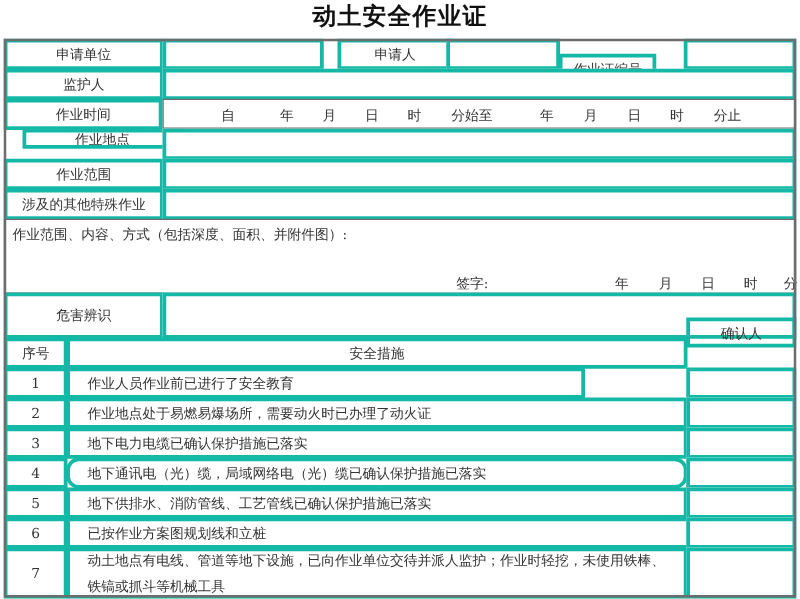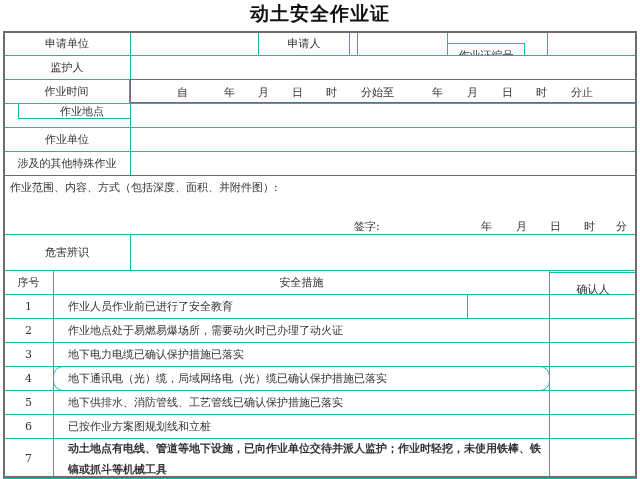--- a/index.html
+++ b/index.html
@@ -25,21 +25,21 @@
     font-family: "DejaVu Sans", "Liberation Sans", sans-serif;
     font-weight: bold;
     font-size: 19px;
     line-height: 26px;
     color: #111;
     letter-spacing: 1px;
   }
   .cell {
     position: absolute;
     box-sizing: border-box;
-    border: 1px solid #14b8a6;
+    border: 3px solid #14b8a6;
     font-size: 11px;
     color: #333;
     display: flex;
     align-items: center;
     justify-content: center;
     white-space: nowrap;
     overflow: hidden;
   }
   .cell.input {
     background: #fff;
@@ -81,39 +81,40 @@
     color: #333;
   }
   .scope .label {
     position: absolute;
     left: 6px;
     top: 4px;
   }
   .scope .sig span {
     position: absolute;
     top: 43px;
+    margin-left: 11px;
   }
   .step-text {
     padding-left: 14px;
     justify-content: flex-start;
   }
   .multi {
     white-space: normal;
     line-height: 21px;
     align-items: center;
   }
 </style>
 </head>
 <body>
 
 <div class="title">动土安全作业证</div>
 
 <div class="cell" style="left:3px;top:31px;width:128px;height:25px;">申请单位</div>
 <div class="cell input" style="left:130px;top:31px;width:129px;height:25px;"></div>
-<div class="cell" style="left:258px;top:31px;width:92px;height:25px;">申请人</div>
+<div class="cell" style="left:270px;top:31px;width:92px;height:25px;">申请人</div>
 <div class="cell input" style="left:357px;top:31px;width:91px;height:25px;"></div>
 <div class="cell" style="left:447px;top:43px;width:78px;height:25px;">作业证编号</div>
 <div class="cell input" style="left:547px;top:31px;width:90px;height:25px;"></div>
 
 <div class="cell" style="left:3px;top:55px;width:128px;height:25px;">监护人</div>
 <div class="cell input" style="left:130px;top:55px;width:507px;height:25px;"></div>
 
 <div class="cell" style="left:3px;top:79px;width:127px;height:25px;">作业时间</div>
 <div class="time-row">
   <span style="left:46px;">自</span>
@@ -125,21 +126,21 @@
   <span style="left:301px;">年</span>
   <span style="left:336px;">月</span>
   <span style="left:371px;">日</span>
   <span style="left:405px;">时</span>
   <span style="left:440px;">分止</span>
 </div>
 
 <div class="cell" style="left:18px;top:103px;width:128px;height:16px;">作业地点</div>
 <div class="cell input" style="left:130px;top:103px;width:507px;height:25px;"></div>
 
-<div class="cell" style="left:3px;top:127px;width:128px;height:25px;">作业单位</div>
+<div class="cell" style="left:3px;top:127px;width:128px;height:25px;">作业范围</div>
 <div class="cell input" style="left:130px;top:127px;width:507px;height:25px;"></div>
 
 <div class="cell" style="left:3px;top:151px;width:128px;height:25px;">涉及的其他特殊作业</div>
 <div class="cell input" style="left:130px;top:151px;width:507px;height:25px;"></div>
 
 <div class="scope">
   <span class="label">作业范围、内容、方式（包括深度、面积、并附件图）:</span>
   <div class="sig">
     <span style="left:350px;">签字:</span>
     <span style="left:477px;">年</span>
@@ -148,21 +149,21 @@
     <span style="left:580px;">时</span>
     <span style="left:612px;">分</span>
   </div>
 </div>
 
 <div class="cell" style="left:3px;top:234px;width:128px;height:37px;">危害辨识</div>
 <div class="cell input" style="left:130px;top:234px;width:507px;height:37px;"></div>
 
 <div class="cell" style="left:3px;top:270px;width:51px;height:25px;">序号</div>
 <div class="cell" style="left:53px;top:270px;width:497px;height:25px;">安全措施</div>
-<div class="cell" style="left:549px;top:272px;width:88px;height:35px;">确认人</div>
+<div class="cell" style="left:549px;top:254px;width:88px;height:24px;">确认人</div>
 
 <div>
   <div class="cell" style="left:3px;top:294px;width:51px;height:25px;">1</div>
   <div class="cell step-text" style="left:53px;top:294px;width:415px;height:25px;">作业人员作业前已进行了安全教育</div>
   <div class="cell input" style="left:549px;top:294px;width:88px;height:25px;"></div>
 </div>
 <div>
   <div class="cell" style="left:3px;top:318px;width:51px;height:25px;">2</div>
   <div class="cell step-text" style="left:53px;top:318px;width:497px;height:25px;">作业地点处于易燃易爆场所，需要动火时已办理了动火证</div>
   <div class="cell input" style="left:549px;top:318px;width:88px;height:25px;"></div>
@@ -182,17 +183,17 @@
   <div class="cell step-text" style="left:53px;top:390px;width:497px;height:25px;">地下供排水、消防管线、工艺管线已确认保护措施已落实</div>
   <div class="cell input" style="left:549px;top:390px;width:88px;height:25px;"></div>
 </div>
 <div>
   <div class="cell" style="left:3px;top:414px;width:51px;height:25px;">6</div>
   <div class="cell step-text" style="left:53px;top:414px;width:545px;height:25px;">已按作业方案图规划线和立桩</div>
   <div class="cell input" style="left:549px;top:414px;width:88px;height:25px;"></div>
 </div>
 <div>
   <div class="cell" style="left:3px;top:438px;width:51px;height:41px;">7</div>
-  <div class="cell step-text multi" style="left:53px;top:438px;width:497px;height:41px;padding-right:8px;font-weight:bold;">动土地点有电线、管道等地下设施，已向作业单位交待并派人监护；作业时轻挖，未使用铁棒、铁镐或抓斗等机械工具</div>
+  <div class="cell step-text multi" style="left:53px;top:438px;width:497px;height:41px;padding-right:8px;">动土地点有电线、管道等地下设施，已向作业单位交待并派人监护；作业时轻挖，未使用铁棒、铁镐或抓斗等机械工具</div>
   <div class="cell input" style="left:549px;top:438px;width:88px;height:41px;"></div>
 </div>
 
 <div class="outer"></div>
 
 </body></html>

